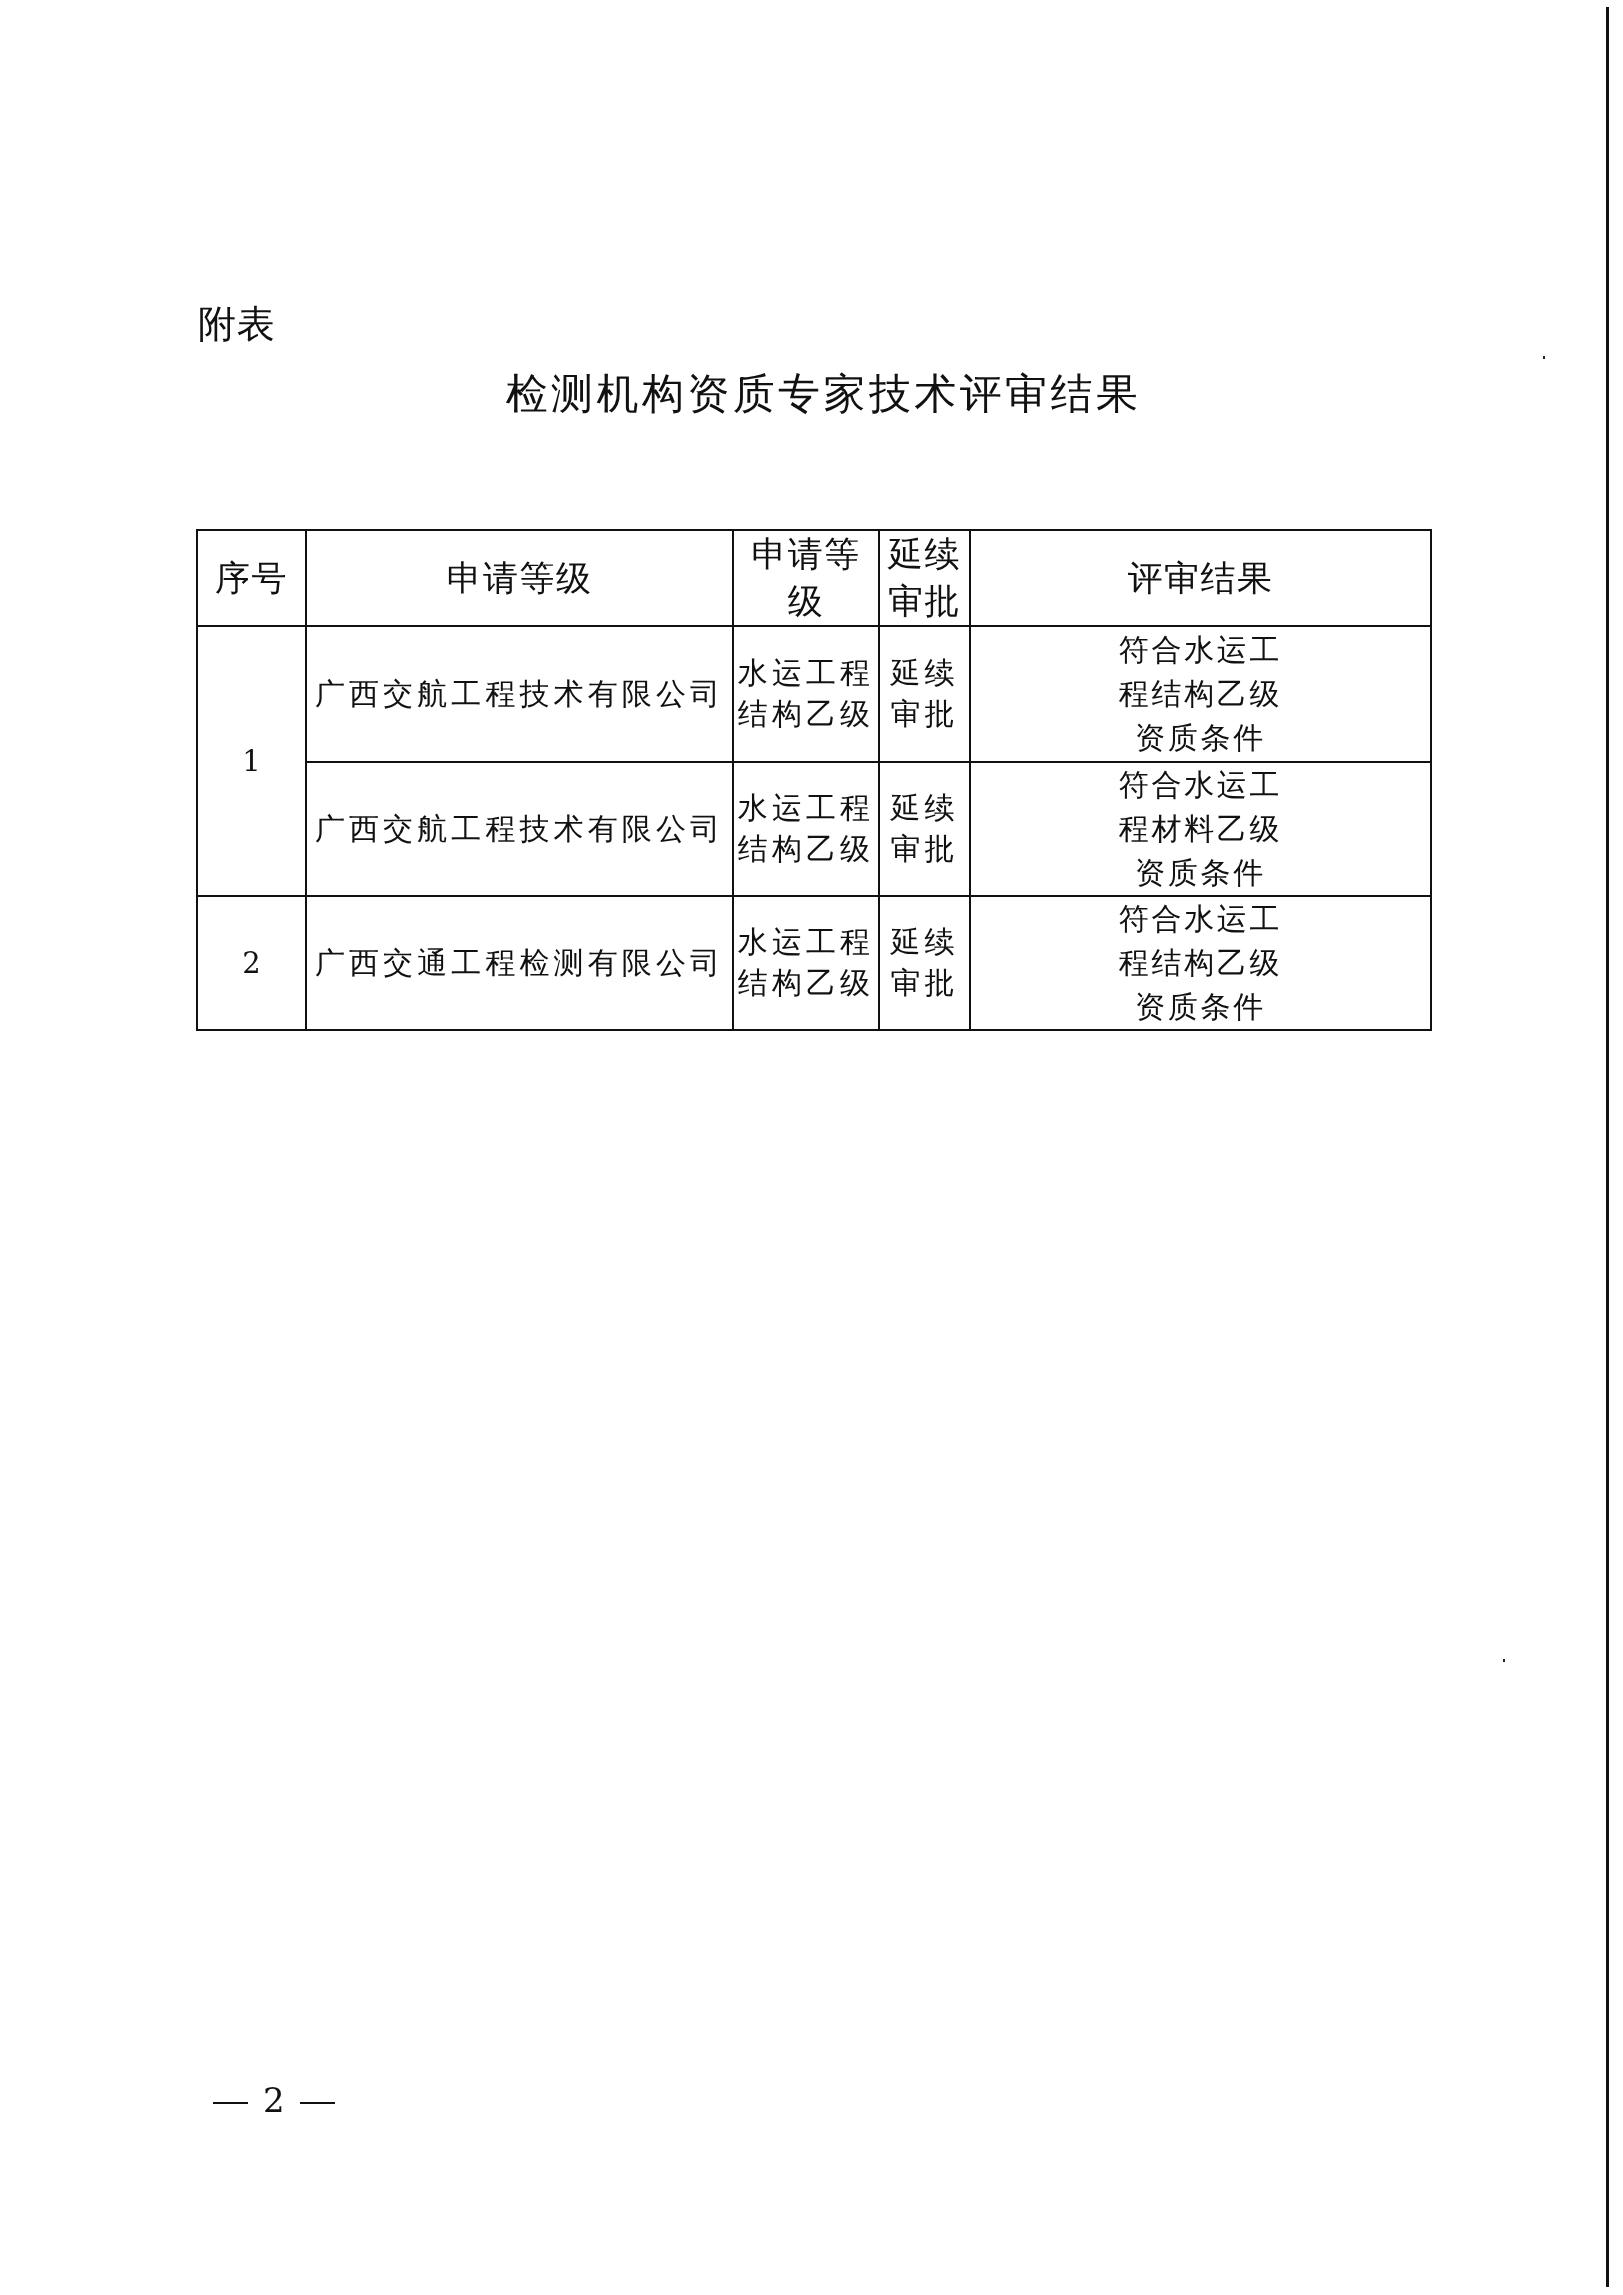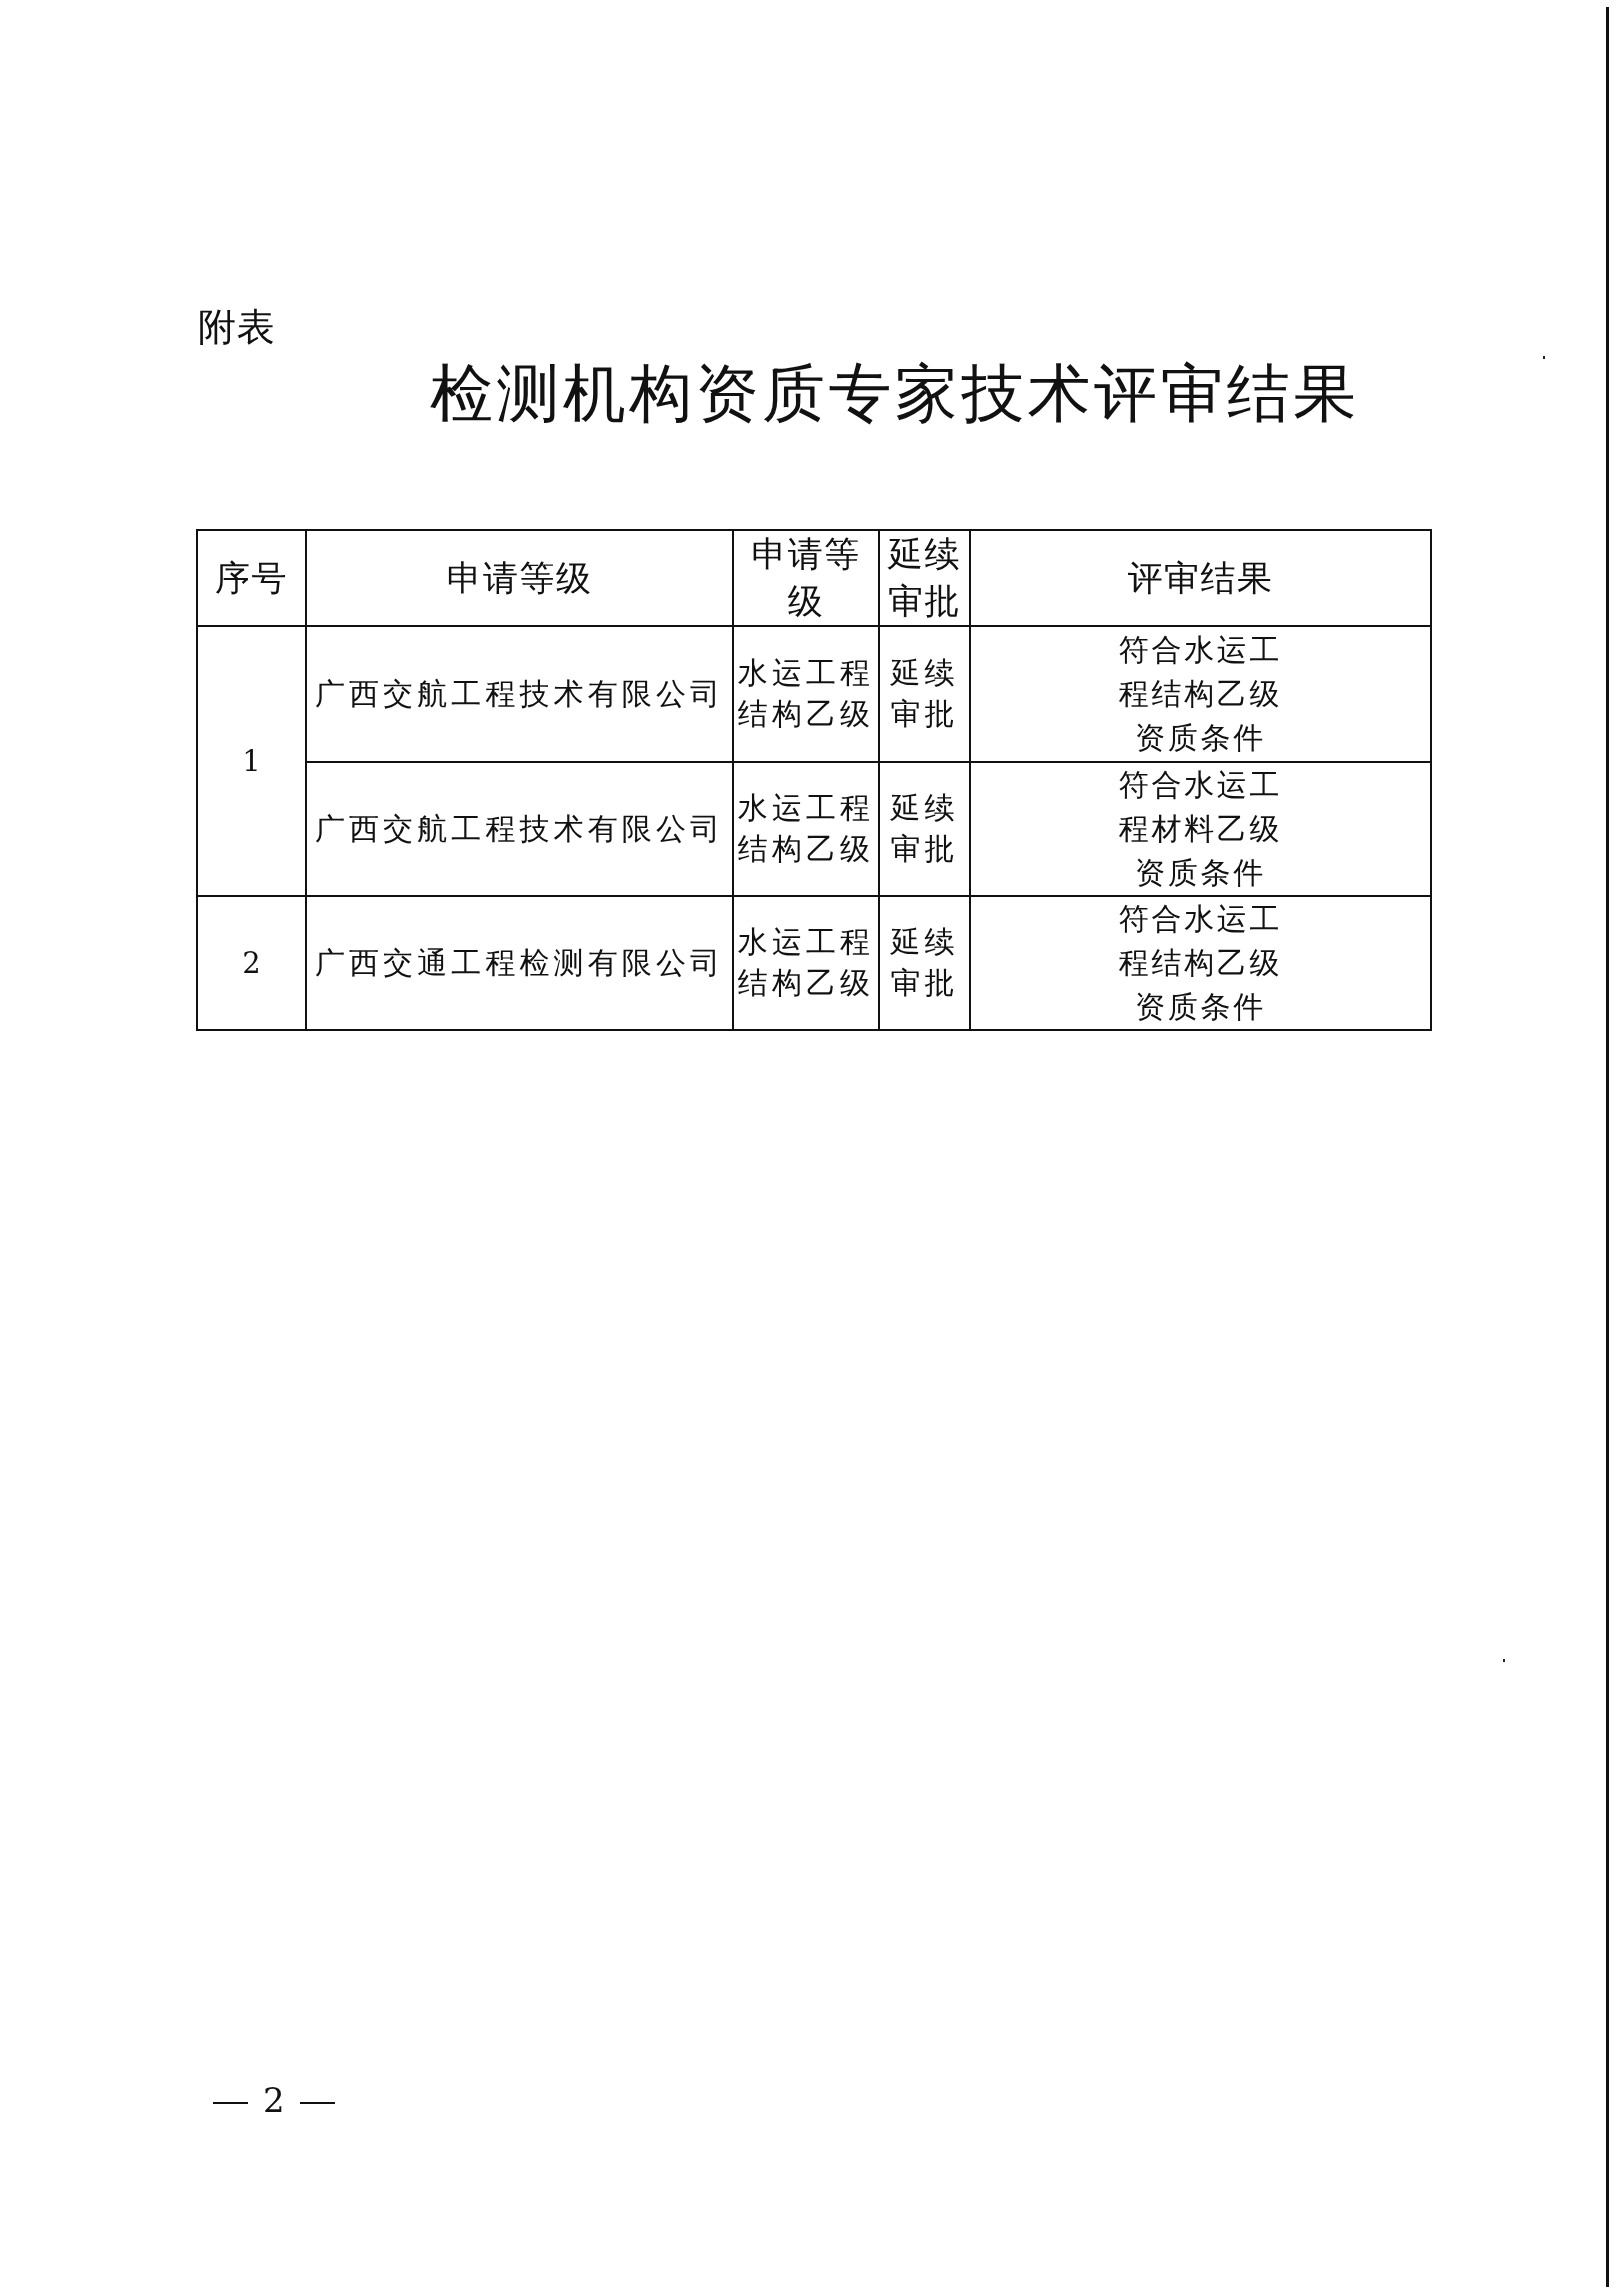--- a/index.html
+++ b/index.html
@@ -7,27 +7,27 @@
     width: 1623px; height: 2295px; position: relative; overflow: hidden;
     font-family: "DejaVu Serif", "Liberation Serif", serif; color: #111;
   }
   .scan-edge {
     position: absolute; left: 1606px; top: 6.8px; width: 2.7px; height: 2280px;
     background: #111;
   }
   .speck { position: absolute; width: 2px; height: 2.7px; background: #222; }
   .attach-label {
     position: absolute; left: 198px; top: 303px;
-    font-family: Liberation Serif, serif;
+    font-family: Liberation Mono, monospace;
     font-size: 38px; line-height: 48px; letter-spacing: 0.7px;
   }
   .doc-title {
-    position: absolute; left: 430px; top: 361px; width: 695px;
+    position: absolute; left: 476px; top: 361px; width: 695px;
     font-family: "DejaVu Sans", "Liberation Sans", sans-serif;
-    font-size: 63px; line-height: 65px; letter-spacing: 3.4px; 
+    font-size: 42px; line-height: 65px; letter-spacing: 3.4px; text-align: center;
     white-space: nowrap;
   }
   table.result-table {
     position: absolute; left: 196px; top: 481px;
     width: 1234px; border-collapse: collapse; table-layout: fixed; margin-top: 48px;
   }
   .result-table th, .result-table td {
     border: 2px solid #111; padding: 0; text-align: center; vertical-align: middle;
   }
   .result-table th {

